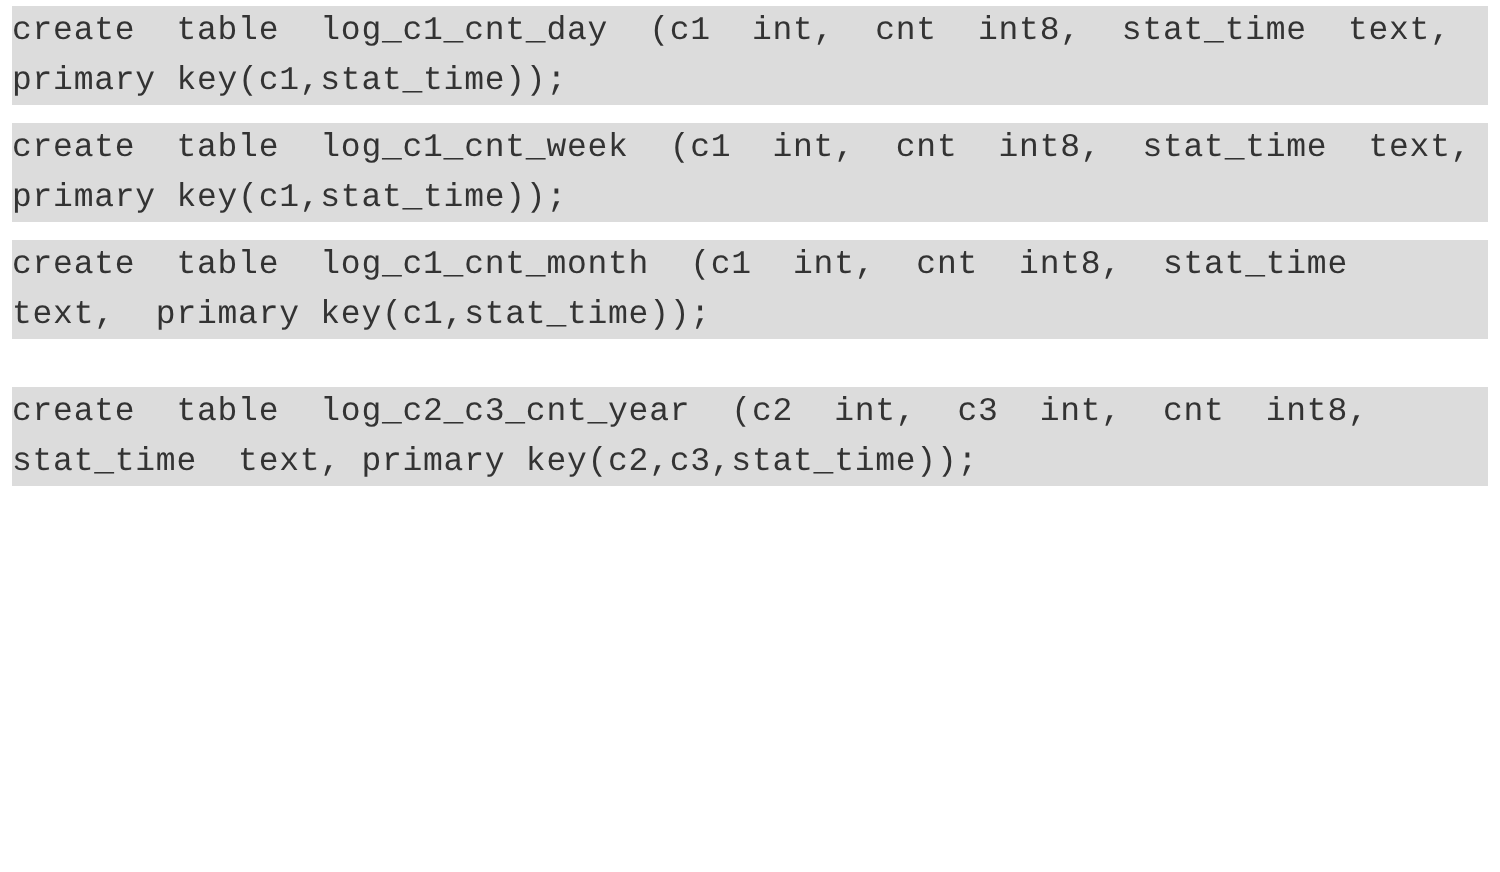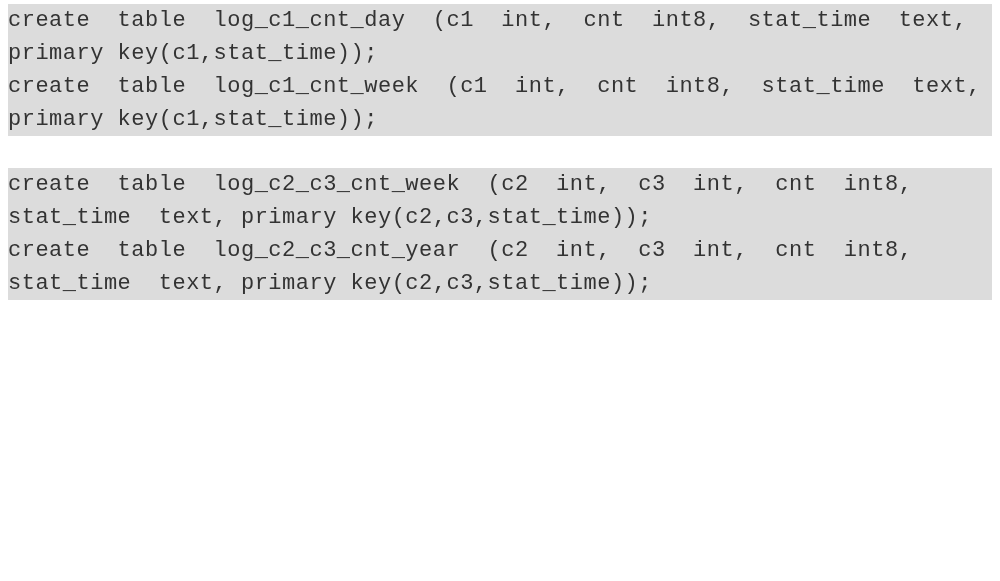--- a/index.html
+++ b/index.html
@@ -20,27 +20,27 @@
     }
     .block {
       margin-bottom: 32px;
     }
     .statement {
       background: #dcdcdc;
       white-space: pre-wrap;
       word-break: break-word;
     }
     .statement + .statement {
-      margin-top: 0;
+      margin-top: 12px;
     }
   </style>
 </head>
 <body>
 
 <div class="block">
   <div class="statement">create  table  log_c1_cnt_day  (c1  int,  cnt  int8,  stat_time  text,  primary key(c1,stat_time));</div>
   <div class="statement">create  table  log_c1_cnt_week  (c1  int,  cnt  int8,  stat_time  text,  primary key(c1,stat_time));</div>
+  <div class="statement">create  table  log_c1_cnt_month  (c1  int,  cnt  int8,  stat_time  text,  primary key(c1,stat_time));</div>
 </div>
 
 <div class="block">
-  <div class="statement">create  table  log_c2_c3_cnt_week  (c2  int,  c3  int,  cnt  int8,  stat_time  text, primary key(c2,c3,stat_time));</div>
   <div class="statement">create  table  log_c2_c3_cnt_year  (c2  int,  c3  int,  cnt  int8,  stat_time  text, primary key(c2,c3,stat_time));</div>
 </div>
 
 </body></html>

